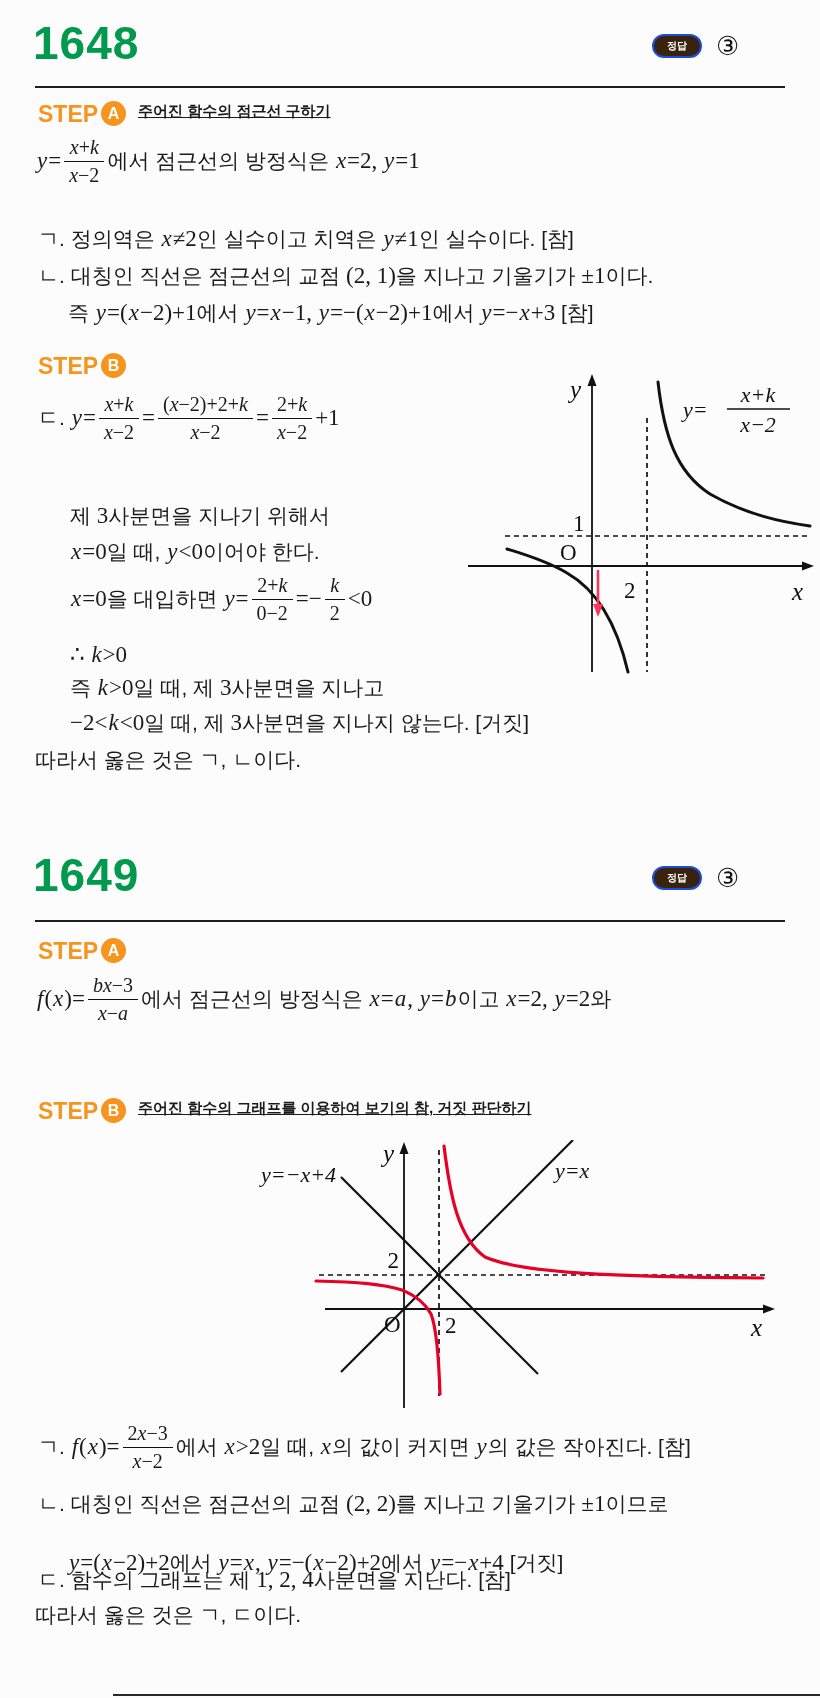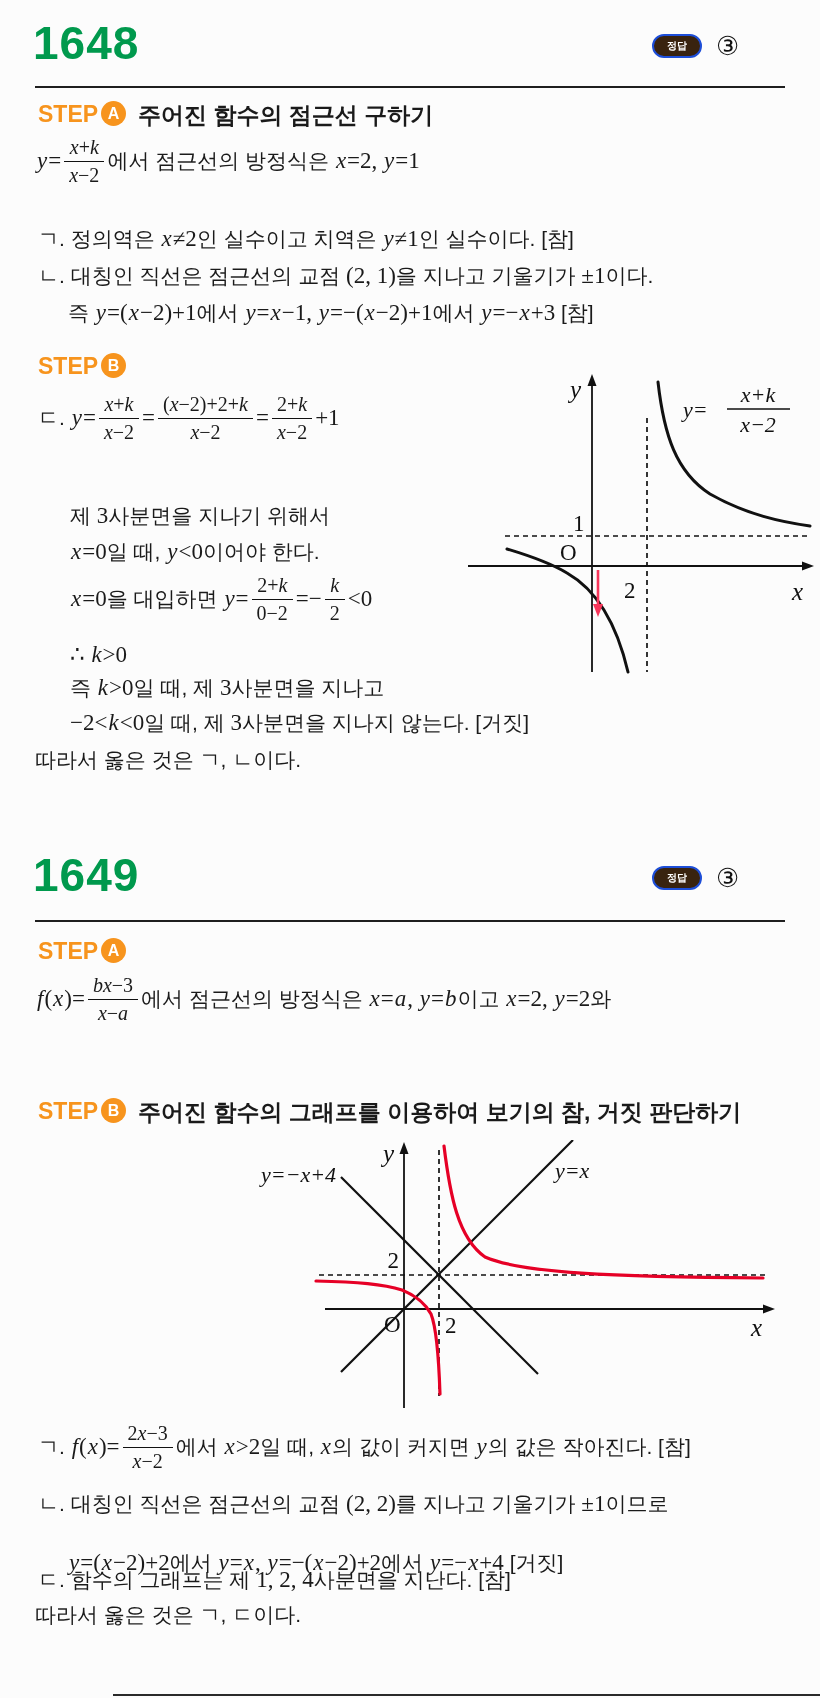--- a/index.html
+++ b/index.html
@@ -9,21 +9,21 @@
   .pnum{font-size:46px;font-weight:bold;color:#00994d;letter-spacing:1px;line-height:1;}
   .badge{background:#39230f;color:#ffffff;font-size:10px;font-weight:bold;
          padding:4px 13px;border-radius:15px;border:2px solid #1d4ed8;line-height:1.2;}
   .circled{font-size:26px;color:#111;line-height:1;}
   .hrule{height:0;border-top:2.5px solid #1f1f1f;width:750px;left:35px;}
   .step{display:flex;}
   .step-word{color:#f7941d;font-weight:bold;font-size:23px;}
   .step-circle{width:25px;height:25px;border-radius:50%;background:#f7941d;color:#fff;
                font-weight:bold;font-size:16px;display:flex;align-items:center;
                justify-content:center;margin:0 12px 0 3px;flex:0 0 25px;}
-  .step-title .ktext{font-weight:bold;font-size:23px;}
+  .step-title .ktext{font-weight:bold;font-size:15px;text-decoration:underline;}
   .step-title .math{font-weight:bold;}
   .line{line-height:1.25;}
   .ktext{font-size:21px;}
   .math{font-family:"Liberation Serif","DejaVu Serif",serif;font-size:23px;}
   .math i{font-style:italic;padding:0 1px;}
   .frac{display:inline-block;vertical-align:middle;text-align:center;
         font-family:"Liberation Serif","DejaVu Serif",serif;font-size:20px;
         line-height:1.15;margin:0 3px;position:relative;top:-2px;}
   .frac i{font-style:italic;}
   .fnum{display:block;padding:0 5px 2px;border-bottom:1.7px solid #111;}

